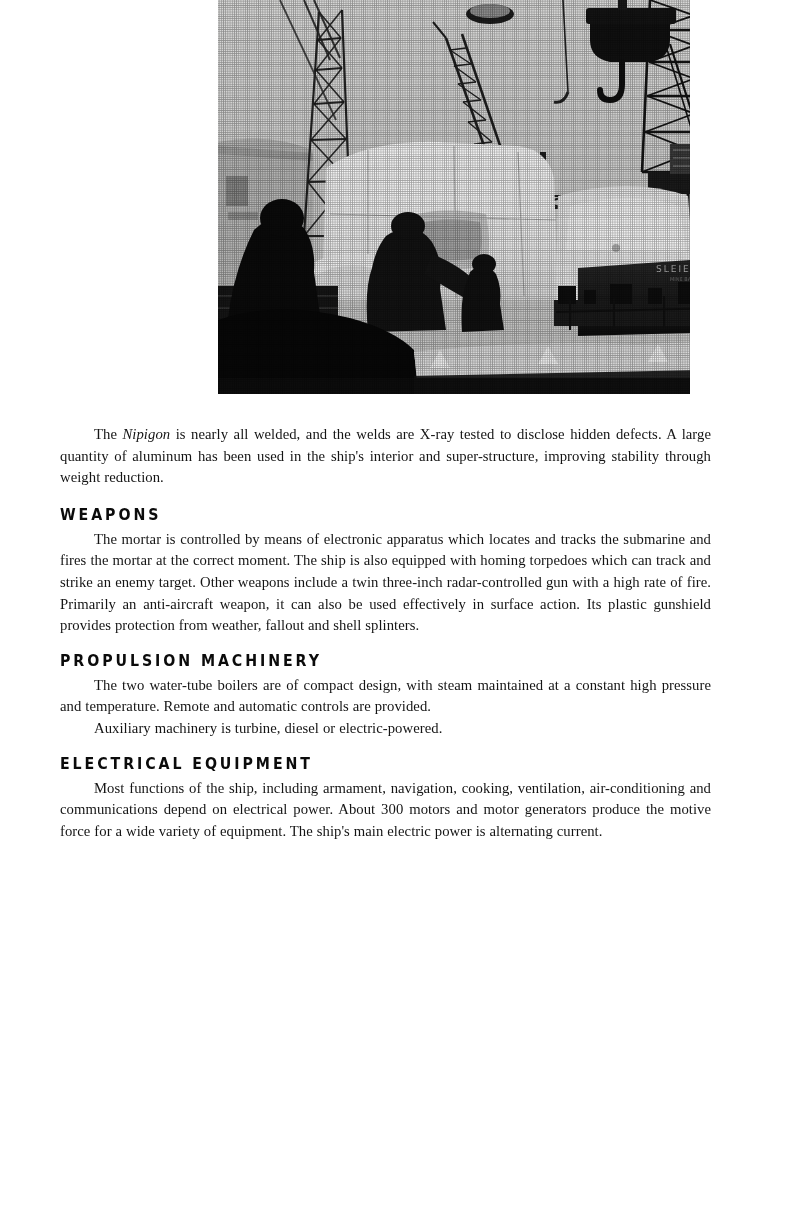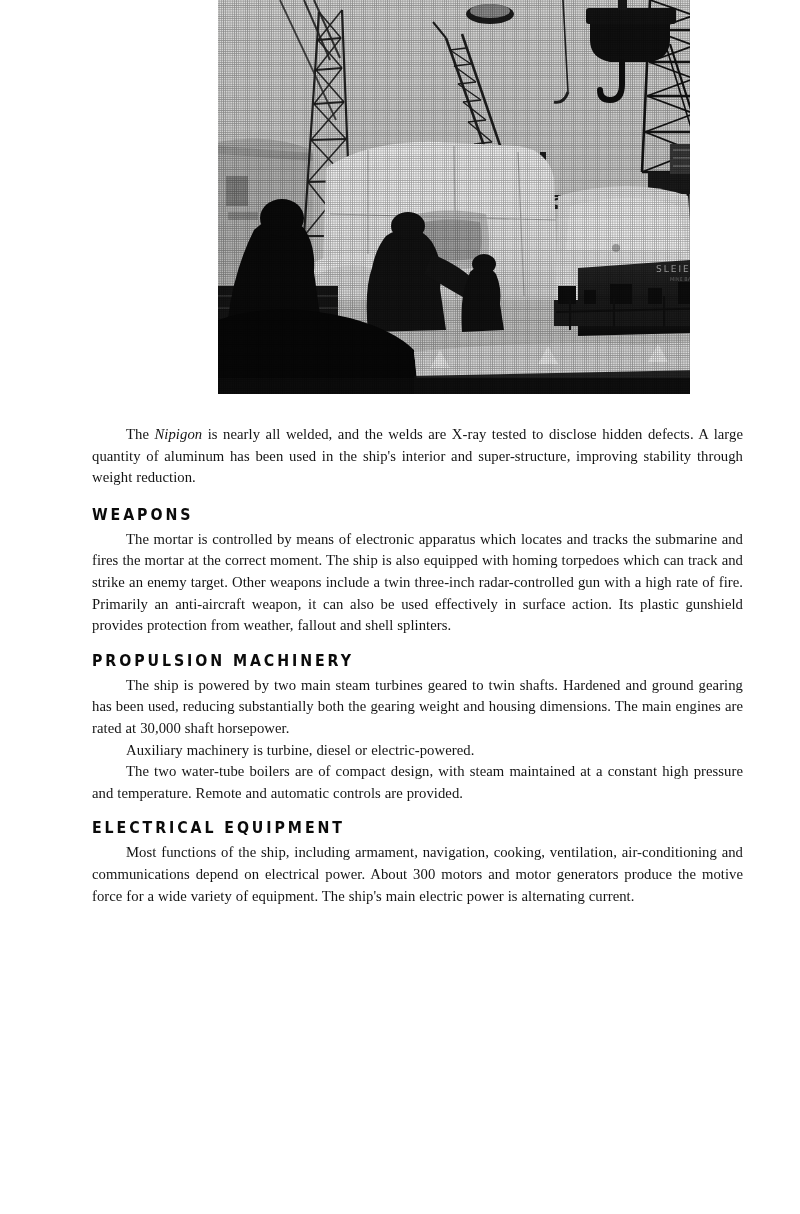--- a/index.html
+++ b/index.html
@@ -49,21 +49,20 @@
     opacity: 0.30;
     mix-blend-mode: multiply;
   }
 
   
   .content {
     position: absolute;
     left: 60px;
     top: 424px;
     width: 651px;
-    margin-left: 32px;
   }
 
   p.para {
     margin: 0;
     text-align: justify;
     text-indent: 34px;
     font-size: 14.7px;
     line-height: 21.6px;
     letter-spacing: 0.05px;
     word-spacing: 0.2px;
@@ -323,22 +322,21 @@
   <div class="sp-before-h"></div>
 
   <h2 class="section-heading">WEAPONS</h2>
   <div class="sp-after-h"></div>
   <p class="para">The mortar is controlled by means of electronic apparatus which locates and tracks the submarine and fires the mortar at the correct moment. The ship is also equipped with homing torpedoes which can track and strike an enemy target. Other weapons include a twin three-inch radar-controlled gun with a high rate of fire. Primarily an anti-aircraft weapon, it can also be used effectively in surface action. Its plastic gunshield provides protection from weather, fallout and shell splinters.</p>
 
   <div class="sp-block-gap"></div>
 
   <h2 class="section-heading">PROPULSION MACHINERY</h2>
   <div class="sp-after-h"></div>
-  <p class="para">The ship is powered by two main steam turbines geared to twin shafts. Hardened and ground gearing has been used, reducing substantially both the gearing weight and housing dimensions. The main engines are rated at 30,000 shaft horsepower.</p>
+  <p class="para">The two water-tube boilers are of compact design, with steam maintained at a constant high pressure and temperature. Remote and automatic controls are provided.</p>
   <p class="para">Auxiliary machinery is turbine, diesel or electric-powered.</p>
-  <p class="para">The two water-tube boilers are of compact design, with steam maintained at a constant high pressure and temperature. Remote and automatic controls are provided.</p>
 
   <div class="sp-block-gap"></div>
 
   <h2 class="section-heading">ELECTRICAL EQUIPMENT</h2>
   <div class="sp-after-h"></div>
   <p class="para">Most functions of the ship, including armament, navigation, cooking, ventilation, air-conditioning and communications depend on electrical power. About 300 motors and motor generators produce the motive force for a wide variety of equipment. The ship's main electric power is alternating current.</p>
 </div>
 
 </body></html>

